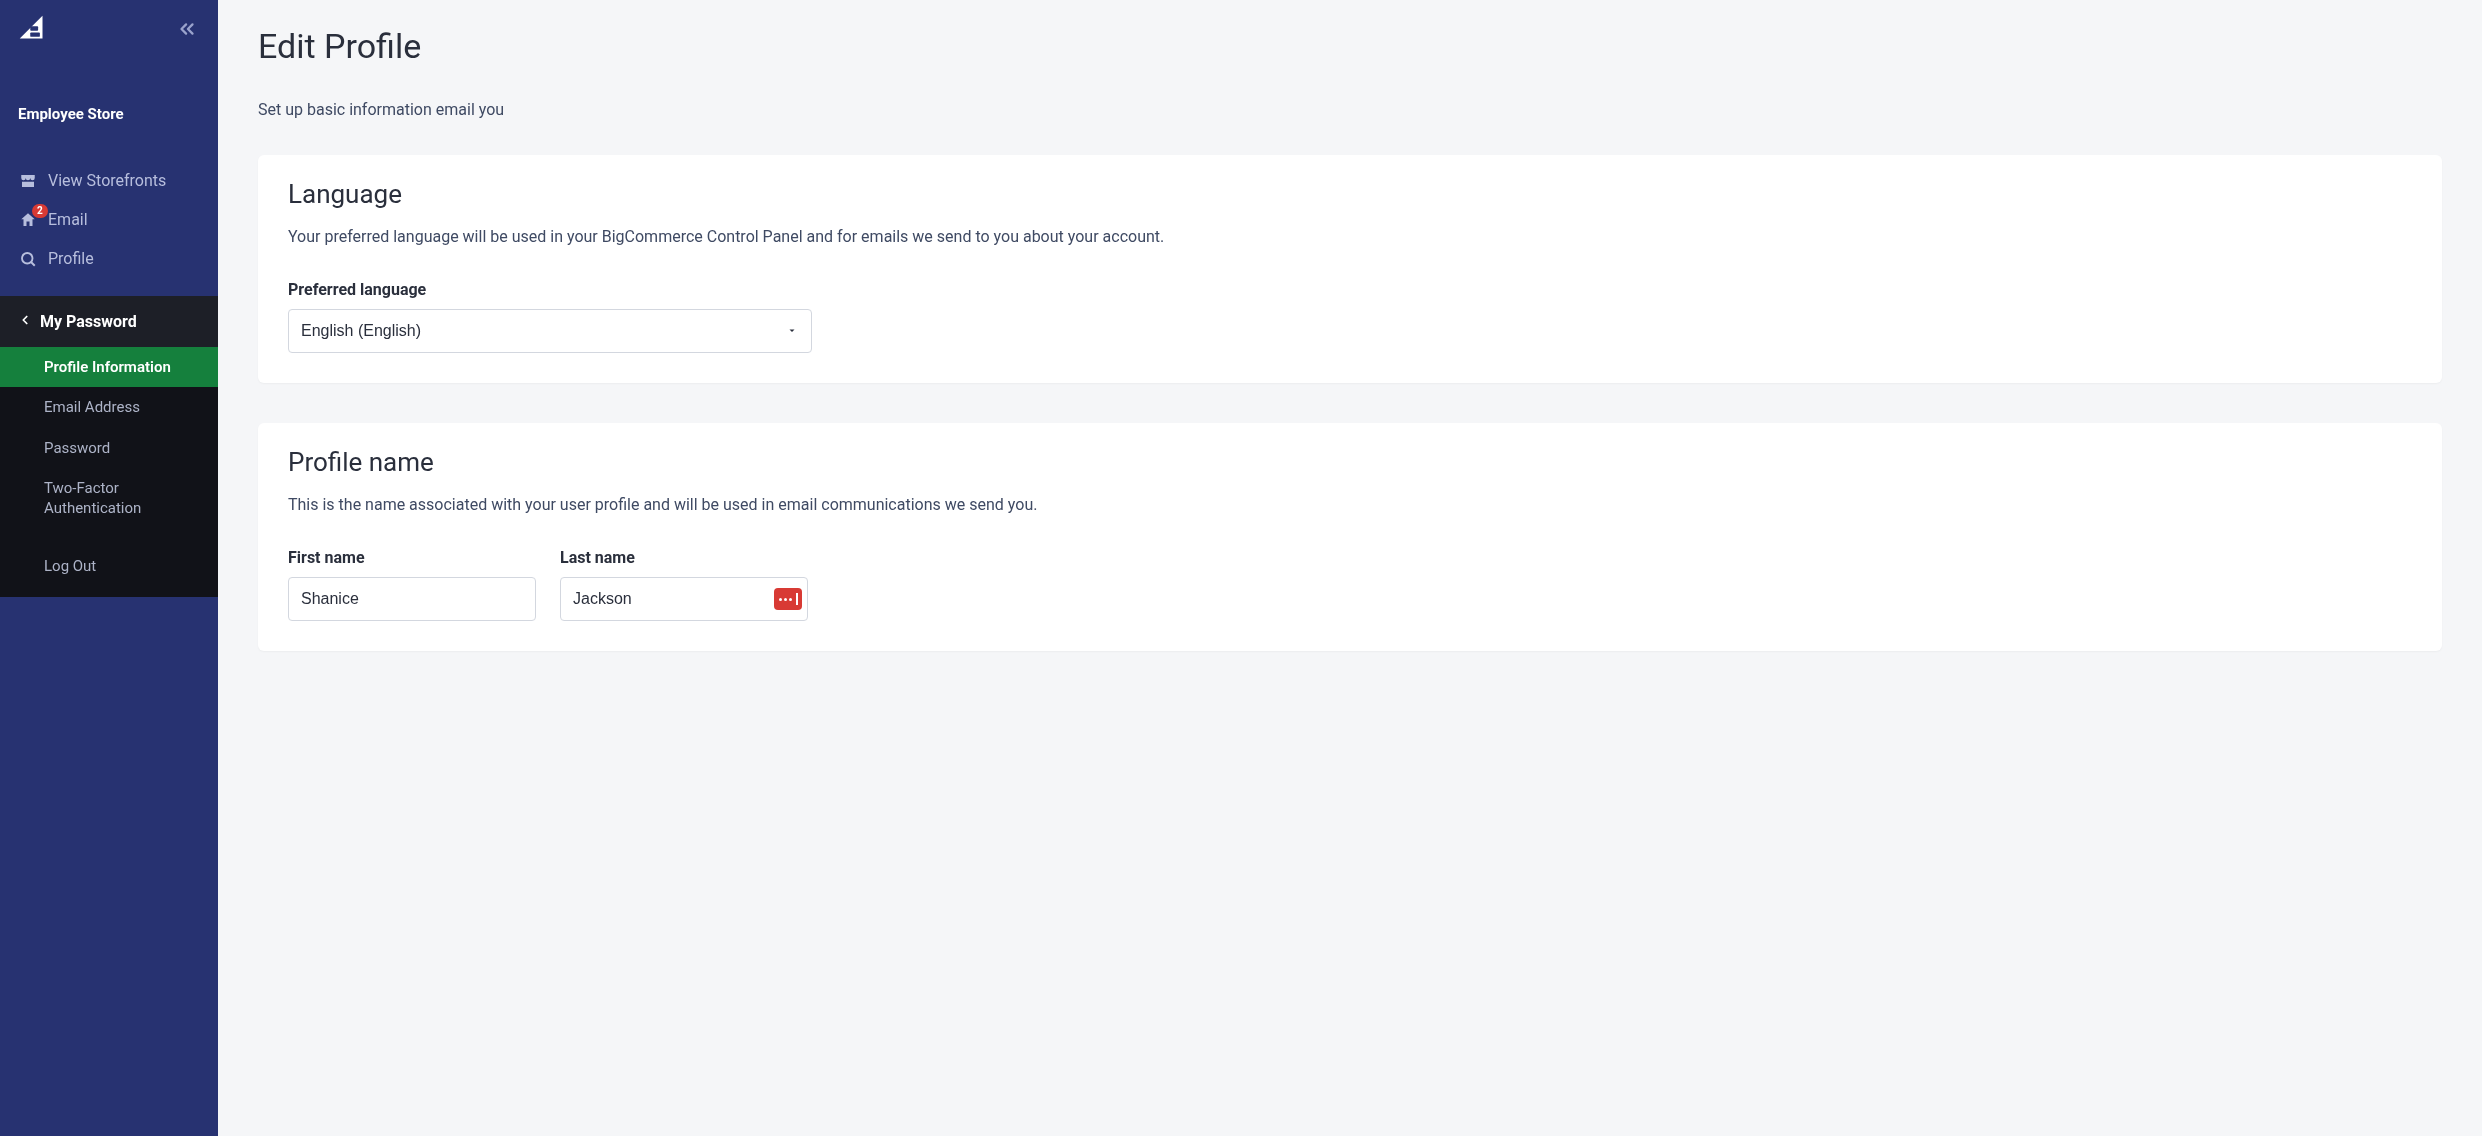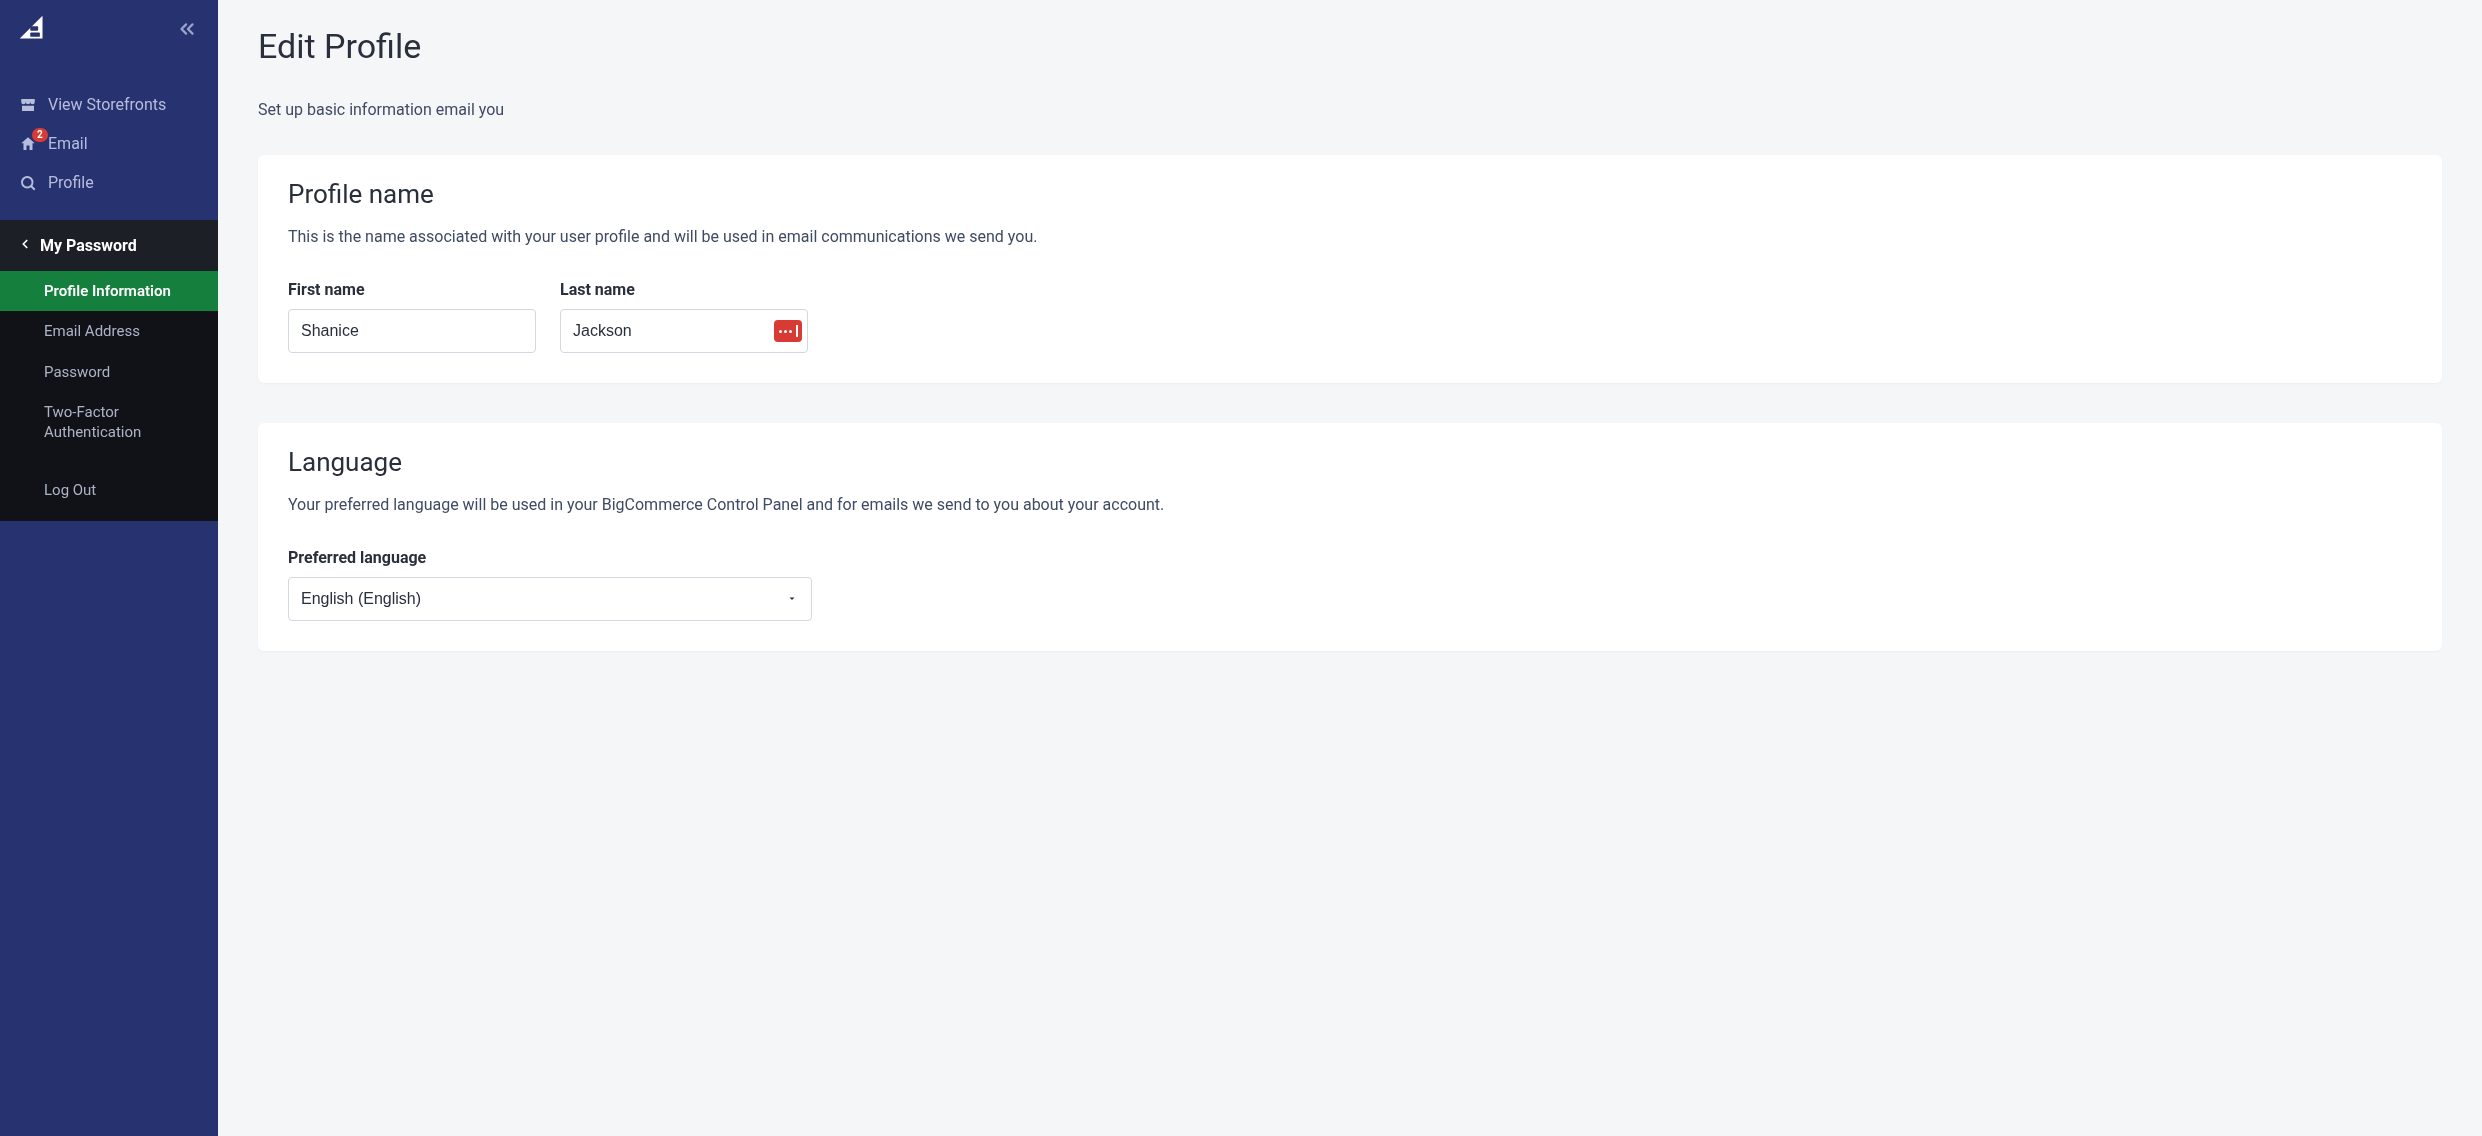--- a/index.html
+++ b/index.html
@@ -220,20 +220,21 @@
       </svg>
     </span>
     <button class="collapse-btn" aria-label="collapse">
       <svg width="22" height="22" viewBox="0 0 24 24" fill="none" stroke="currentColor" stroke-width="2.5" stroke-linecap="round" stroke-linejoin="round">
         <polyline points="11 17 6 12 11 7"></polyline>
         <polyline points="18 17 13 12 18 7"></polyline>
       </svg>
     </button>
   </div>
 
+  <div class="store-name">Employee Store</div>
 
   <div class="nav-primary">
     <div class="nav-item">
       <span class="icon">
         <svg width="18" height="18" viewBox="0 0 24 24" fill="currentColor">
             <path d="M3 4h18v4a3 3 0 0 1-3 3 3 3 0 0 1-3-3 3 3 0 0 1-6 0 3 3 0 0 1-3 3 3 3 0 0 1-3-3V4zm1 9h16v7H4v-7z"></path>
           </svg>
       </span>
       <span>View Storefronts</span>
     </div>
@@ -283,56 +284,56 @@
       <div class="subnav-item">
         <span>Log Out</span>
       </div>
     </div>
   </div>
 </nav>
 
 <main class="main">
   <h1 class="page-title">Edit Profile</h1>
   <p class="page-subtitle">Set up basic information email you</p>
-
-  <section class="card">
-    <h2>Profile name</h2>
-    <p class="card-desc">This is the name associated with your user profile and will be used in email communications we send you.</p>
-    <div class="form-row">
-      <div class="form-field">
-        <label class="form-label">First name</label>
-        <div class="input-wrap">
-          <input class="text-input" type="text" value="Shanice" style="">
-        </div>
-      </div>
-      <div class="form-field">
-        <label class="form-label">Last name</label>
-        <div class="input-wrap">
-          <input class="text-input" type="text" value="Jackson" style="">
-          <span class="pw-badge">
-            <span class="dot"></span>
-              <span class="dot"></span>
-              <span class="dot"></span>
-              <span class="bar"></span>
-          </span>
-        </div>
-      </div>
-    </div>
-  </section>
 
   <section class="card">
     <h2>Language</h2>
     <p class="card-desc">Your preferred language will be used in your BigCommerce Control Panel and for emails we send to you about your account.</p>
     <div class="form-field">
       <label class="form-label">Preferred language</label>
       <div class="select-wrap">
         <button type="button" class="select">
           <span>English (English)</span>
         </button>
         <span class="select-caret">
           <svg width="12" height="12" viewBox="0 0 24 24" fill="currentColor">
               <path d="M7 10l5 5 5-5z"></path>
             </svg>
         </span>
       </div>
     </div>
   </section>
+
+  <section class="card">
+    <h2>Profile name</h2>
+    <p class="card-desc">This is the name associated with your user profile and will be used in email communications we send you.</p>
+    <div class="form-row">
+      <div class="form-field">
+        <label class="form-label">First name</label>
+        <div class="input-wrap">
+          <input class="text-input" type="text" value="Shanice" style="">
+        </div>
+      </div>
+      <div class="form-field">
+        <label class="form-label">Last name</label>
+        <div class="input-wrap">
+          <input class="text-input" type="text" value="Jackson" style="">
+          <span class="pw-badge">
+            <span class="dot"></span>
+              <span class="dot"></span>
+              <span class="dot"></span>
+              <span class="bar"></span>
+          </span>
+        </div>
+      </div>
+    </div>
+  </section>
 </main>
 
 </body></html>

